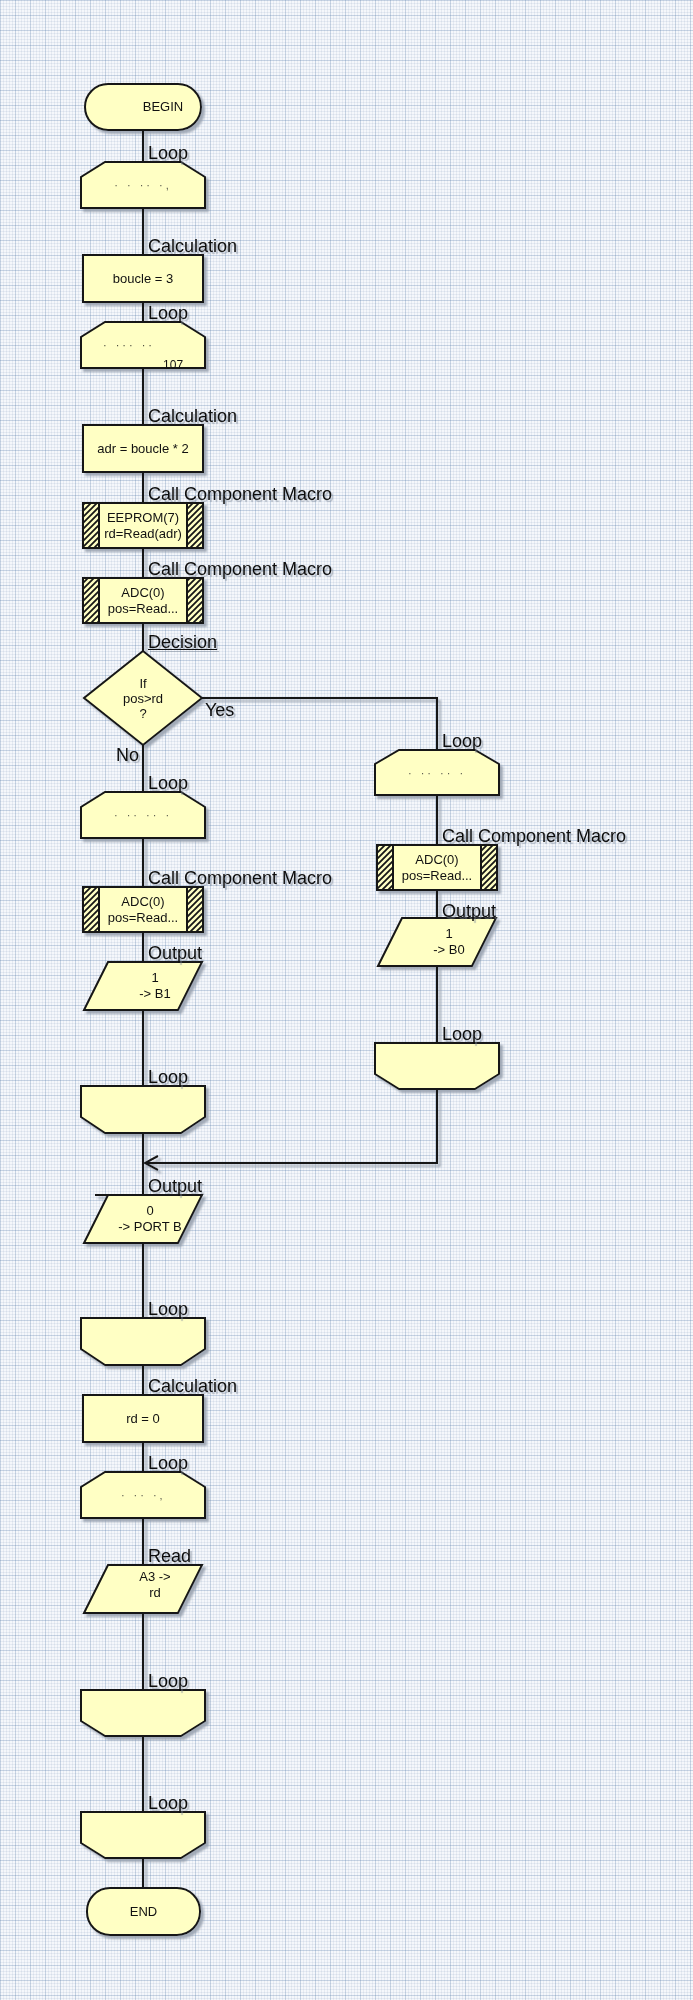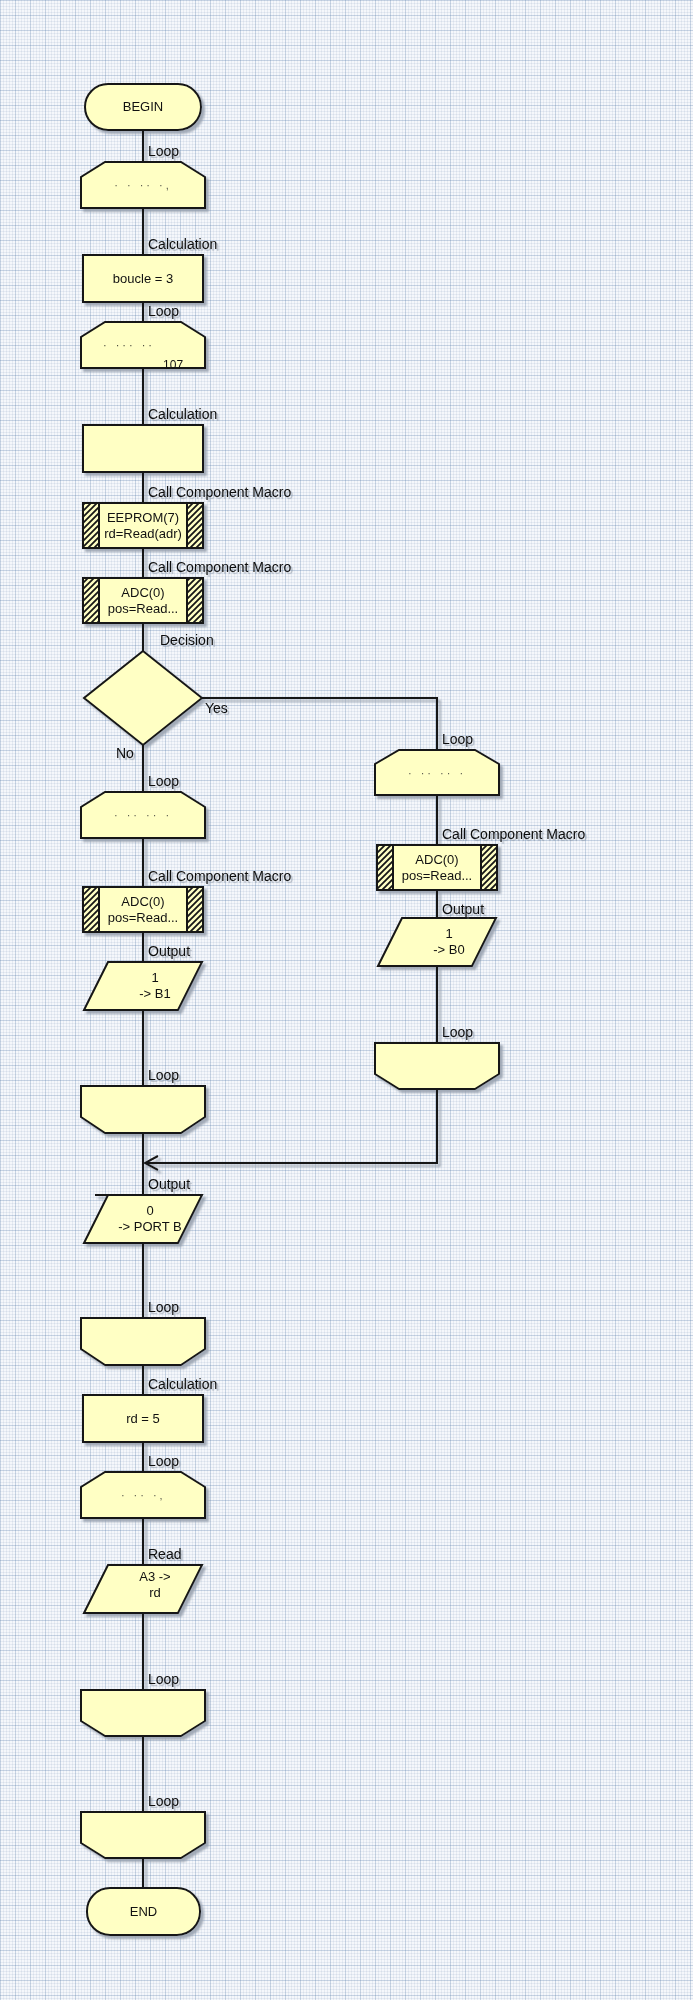--- a/index.html
+++ b/index.html
@@ -15,21 +15,21 @@
     background-size:3px 3px,3px 3px,15px 15px,15px 15px;
   }
   #shapes{position:absolute;left:0;top:0;z-index:1;}
   .txt{
     position:absolute;z-index:2;display:flex;align-items:center;justify-content:center;
     text-align:center;white-space:pre-line;font-size:13px;line-height:16px;color:#111;
   }
   .txt.faint{font-size:11px;letter-spacing:3px;color:#2b2b2b;opacity:.8;line-height:10px;}
   .txt .gap{display:inline-block;width:8px;}
   .lbl{
-    position:absolute;z-index:2;font-size:14px;color:#0d0d0d;white-space:nowrap;
+    position:absolute;z-index:2;font-size:18px;color:#0d0d0d;white-space:nowrap;
     text-shadow:2px 2px 1px rgba(125,136,152,0.55);
     text-align:right;
   }
 </style>
 </head>
 <body>
 
 <div id="canvas">
 
   <svg id="shapes" width="693" height="2000" viewBox="0 0 693 2000">
@@ -109,57 +109,61 @@
         <rect x="83" y="1395" width="120" height="47"></rect>
         <polygon points="81,1518 81,1487 105,1472 181,1472 205,1487 205,1518"></polygon>
         <polygon points="84,1613 108,1565 202,1565 178,1613"></polygon>
         <polygon points="81,1690 205,1690 205,1721 181,1736 105,1736 81,1721"></polygon>
         <polygon points="81,1812 205,1812 205,1843 181,1858 105,1858 81,1843"></polygon>
         <rect x="87" y="1888" width="113" height="47" rx="23"></rect>
       </g>
     </g>
   </svg>
 
-  <div class="txt" style="left:85px;top:84px;width:116px;height:46px;">BEGIN</div>
+  <div class="txt" style="left:85px;top:84px;width:116px;height:46px;padding-left:20px;">BEGIN</div>
   <div class="txt faint" style="left:81px;top:162px;width:124px;height:46px;">· · ·· ·,</div>
   <div class="txt" style="left:83px;top:255px;width:120px;height:47px;">boucle = 3</div>
   <div class="txt" style="left:81px;top:322px;width:124px;height:46px;">
     <span class="faint" style="font-size:11px;letter-spacing:3px;opacity:.8;">· ··· ··</span>
     <span class="gap"></span>
     <span style="font-size:12px;margin-top:40px;">107</span>
   </div>
+  <div class="txt" style="left:83px;top:425px;width:120px;height:47px;">adr = boucle * 2</div>
   <div class="txt" style="left:99px;top:503px;width:88px;height:45px;">EEPROM(7)
 rd=Read(adr)</div>
   <div class="txt" style="left:99px;top:578px;width:88px;height:45px;">ADC(0)
 pos=Read...</div>
+  <div class="txt" style="left:84px;top:651px;width:118px;height:94px;line-height:15px;">If
+pos&gt;rd
+?</div>
   <div class="txt faint" style="left:81px;top:792px;width:124px;height:46px;">· ·· ··   ·</div>
   <div class="txt" style="left:99px;top:887px;width:88px;height:45px;">ADC(0)
 pos=Read...</div>
   <div class="txt" style="left:108px;top:962px;width:94px;height:48px;">1
 -&gt; B1</div>
   <div class="txt faint" style="left:375px;top:750px;width:124px;height:46px;">· ·· ··   ·</div>
   <div class="txt" style="left:393px;top:845px;width:88px;height:45px;">ADC(0)
 pos=Read...</div>
   <div class="txt" style="left:402px;top:918px;width:94px;height:48px;">1
 -&gt; B0</div>
   <div class="txt" style="left:95px;top:1195px;width:110px;height:48px;">0
 -&gt; PORT B</div>
-  <div class="txt" style="left:83px;top:1395px;width:120px;height:47px;">rd = 5</div>
+  <div class="txt" style="left:83px;top:1395px;width:120px;height:47px;">rd = 0</div>
   <div class="txt faint" style="left:81px;top:1472px;width:124px;height:46px;">· ·· ·‚</div>
   <div class="txt" style="left:108px;top:1565px;width:94px;height:40px;">A3 -&gt;
 rd</div>
   <div class="txt" style="left:87px;top:1888px;width:113px;height:47px;">END</div>
 
   <div class="lbl" style="left:148px;top:143px;">Loop</div>
   <div class="lbl" style="left:148px;top:236px;">Calculation</div>
   <div class="lbl" style="left:148px;top:303px;">Loop</div>
   <div class="lbl" style="left:148px;top:406px;">Calculation</div>
   <div class="lbl" style="left:148px;top:484px;">Call Component Macro</div>
   <div class="lbl" style="left:148px;top:559px;">Call Component Macro</div>
-  <div class="lbl" style="left:160px;top:632px;">Decision</div>
+  <div class="lbl" style="left:148px;top:632px;text-decoration:underline;">Decision</div>
   <div class="lbl" style="left:205px;top:700px;">Yes</div>
   <div class="lbl" style="left:116px;top:745px;">No</div>
   <div class="lbl" style="left:148px;top:773px;">Loop</div>
   <div class="lbl" style="left:148px;top:868px;">Call Component Macro</div>
   <div class="lbl" style="left:148px;top:943px;">Output</div>
   <div class="lbl" style="left:148px;top:1067px;">Loop</div>
   <div class="lbl" style="left:442px;top:731px;">Loop</div>
   <div class="lbl" style="left:442px;top:826px;">Call Component Macro</div>
   <div class="lbl" style="left:442px;top:901px;">Output</div>
   <div class="lbl" style="left:442px;top:1024px;">Loop</div>

